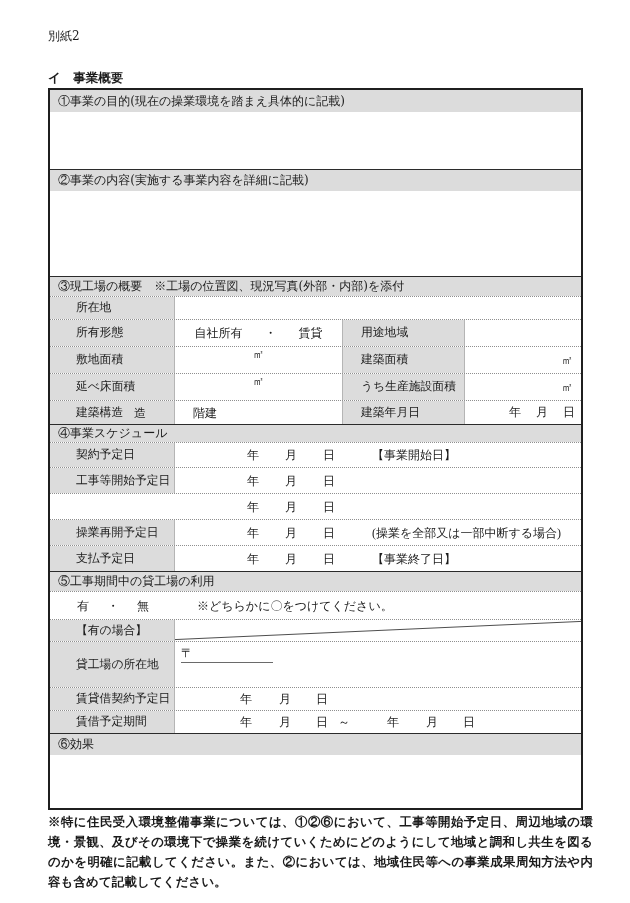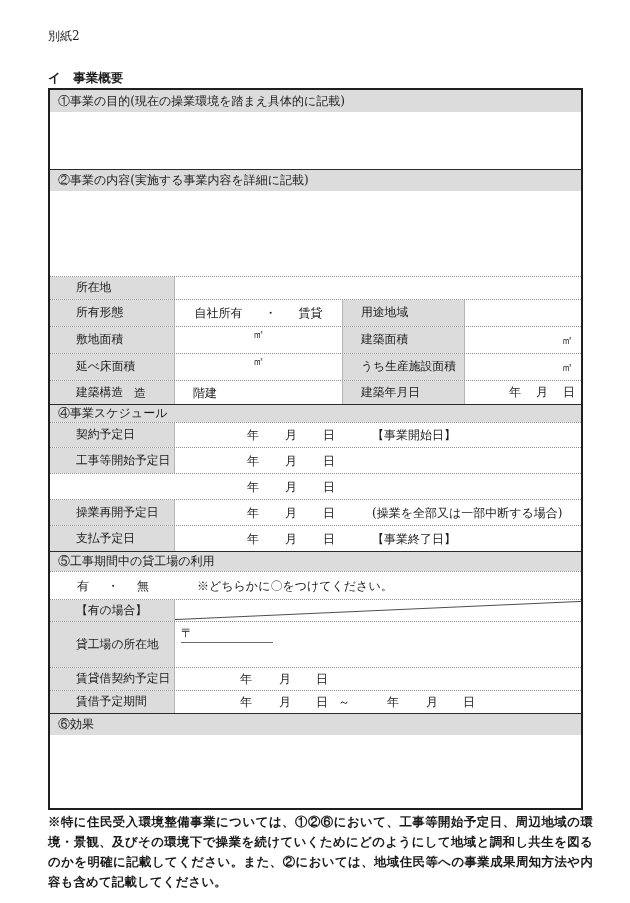--- a/index.html
+++ b/index.html
@@ -12,21 +12,21 @@
   *{box-sizing:border-box;}
   .doc-tag{position:absolute;left:48px;top:28px;font-size:12px;}
   .heading{position:absolute;left:48px;top:70px;font-size:12.5px;font-weight:bold;}
   .form-table{
     position:absolute;left:48px;top:88px;width:535px;height:722px;
     border:2px solid #1f1f1f;background:#ffffff;
     display:flex;flex-direction:column;
   }
   .row{position:relative;display:flex;flex:none;width:100%;}
   .bt-solid{border-top:1px solid #2b2b2b;}
-  .bt-dot{border-top:1px dotted #8f8f8f;}
+  .bt-dot{border-top:1px dotted #8f8f8f;font-family:Liberation Serif, serif;}
   .sec-header{
     background:#dcdcdc;display:flex;align-items:center;
     padding-left:8px;font-size:12px;
   }
   .lab{
     width:125px;flex:none;background:#dcdcdc;display:flex;align-items:center;
     padding-left:26px;border-right:1px solid #b5b5b5;font-size:11.8px;
   }
   .lab2{
     width:122px;flex:none;background:#dcdcdc;display:flex;align-items:center;
@@ -59,20 +59,21 @@
 <div class="heading">イ　事業概要</div>
 
 <div class="form-table">
 
   <div class="row sec-header" style="height:22px">①事業の目的(現在の操業環境を踏まえ具体的に記載)</div>
   <div class="row" style="height:57px"></div>
 
   <div class="row sec-header bt-solid" style="height:22px">②事業の内容(実施する事業内容を詳細に記載)</div>
   <div class="row" style="height:85px"></div>
 
+  <div class="row sec-header bt-solid" style="height:20px">③現工場の概要　※工場の位置図、現況写真(外部・内部)を添付</div>
 
   <div class="row bt-dot" style="height:23px">
     <div class="lab">所在地</div>
     <div class="fill"></div>
   </div>
 
   <div class="row bt-dot" style="height:27px">
     <div class="lab">所有形態</div>
     <div class="val">
       <span class="ownership">

